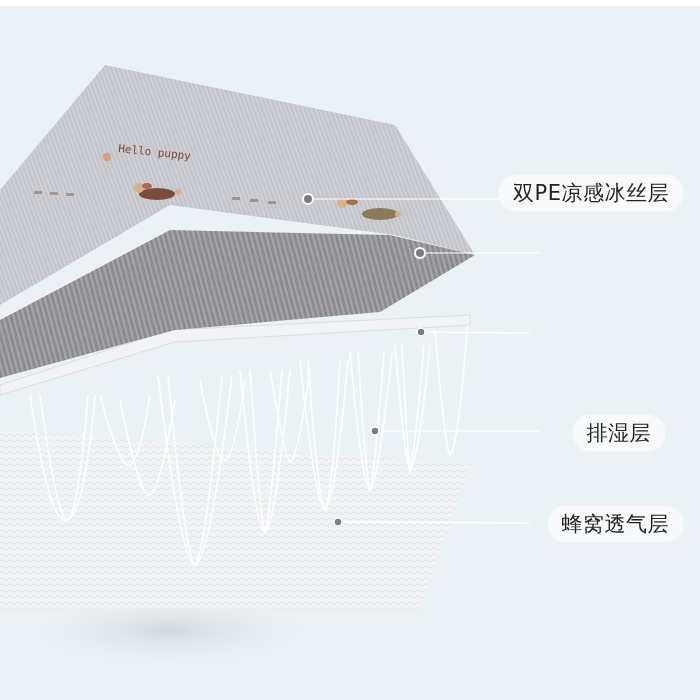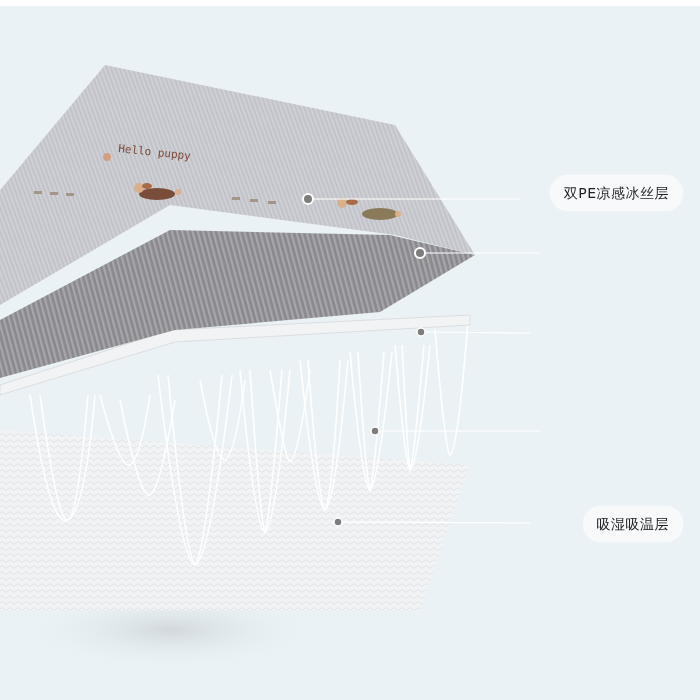--- a/index.html
+++ b/index.html
@@ -1,21 +1,21 @@
 <!DOCTYPE html>
 <html><head>
 <meta charset="utf-8">
 <style>
   html, body { margin:0; padding:0; }
   body { width:700px; height:700px; overflow:hidden; background:#ffffff; font-family:"DejaVu Sans", sans-serif; }
   .stage { position:absolute; left:0; top:6px; width:700px; height:694px; background:#eaf2f6; overflow:hidden; }
   .art { position:absolute; left:0; top:-6px; width:700px; height:700px; }
   .label {
     position:absolute; height:36px; line-height:36px; padding:0 14px;
-    background:#f7f9fa; border-radius:18px; color:#222; font-size:14px;
+    background:#f7f9fa; border-radius:18px; color:#222; font-size:21px;
     white-space:nowrap; letter-spacing:0.5px;
     box-shadow:0 0 2px rgba(255,255,255,0.8);
   }
 </style>
 </head>
 <body>
 
 <div class="stage">
   <svg class="art" viewBox="0 0 700 700">
     <defs>
@@ -108,14 +108,15 @@
     <g>
       <circle cx="308" cy="199" r="5" fill="#7d7d7d" stroke="#fff" stroke-width="2"></circle>
       <circle cx="420" cy="253" r="5" fill="#7d7d7d" stroke="#fff" stroke-width="2"></circle>
       <circle cx="421" cy="332" r="4" fill="#7d7d7d" stroke="#fff" stroke-width="1.5"></circle>
       <circle cx="375" cy="431" r="4" fill="#7d7d7d" stroke="#fff" stroke-width="1.5"></circle>
       <circle cx="338" cy="522" r="4" fill="#7d7d7d" stroke="#fff" stroke-width="1.5"></circle>
     </g>
   </svg>
 
   <div class="label" style="right:17px; top:169px;">双PE凉感冰丝层</div>
-  <div class="label" style="right:17px; top:500px;">吸湿吸温层</div>
+  <div class="label" style="right:35px; top:409px;">排湿层</div>
+  <div class="label" style="right:17px; top:500px;">蜂窝透气层</div>
 </div>
 
 </body></html>

